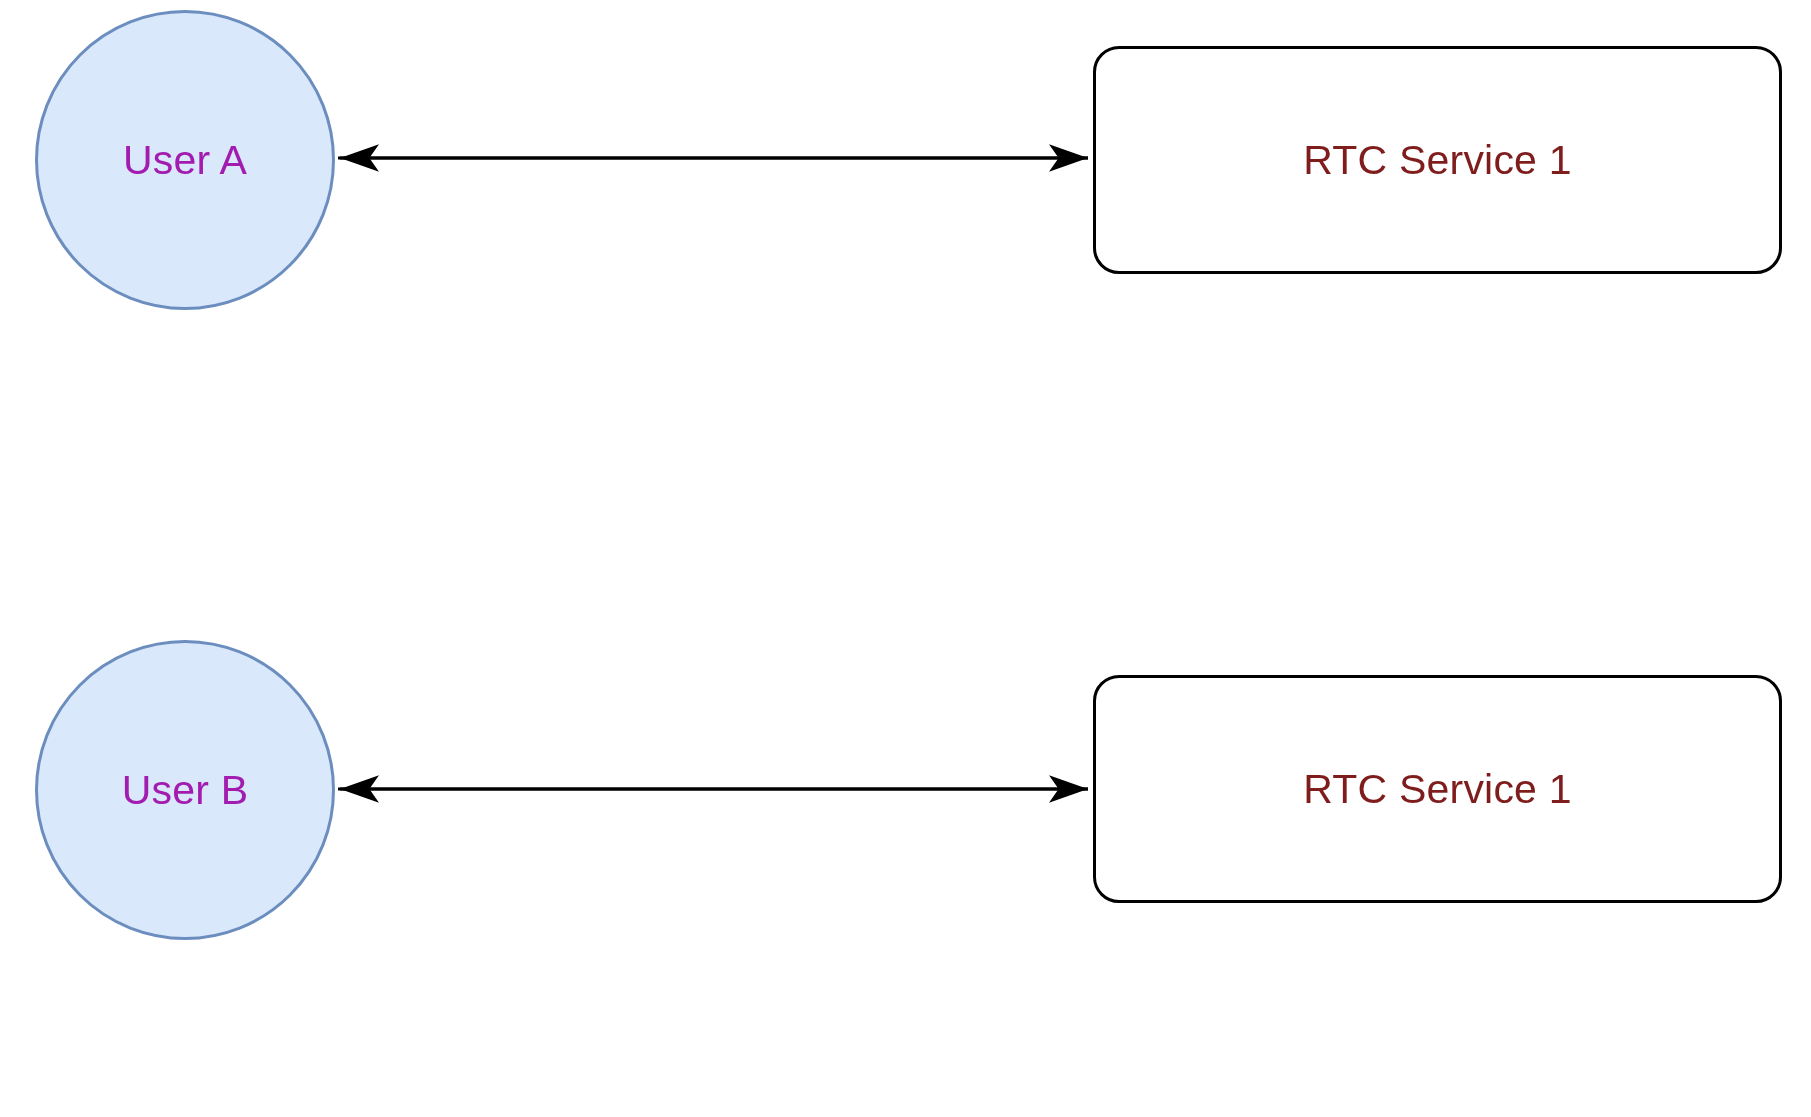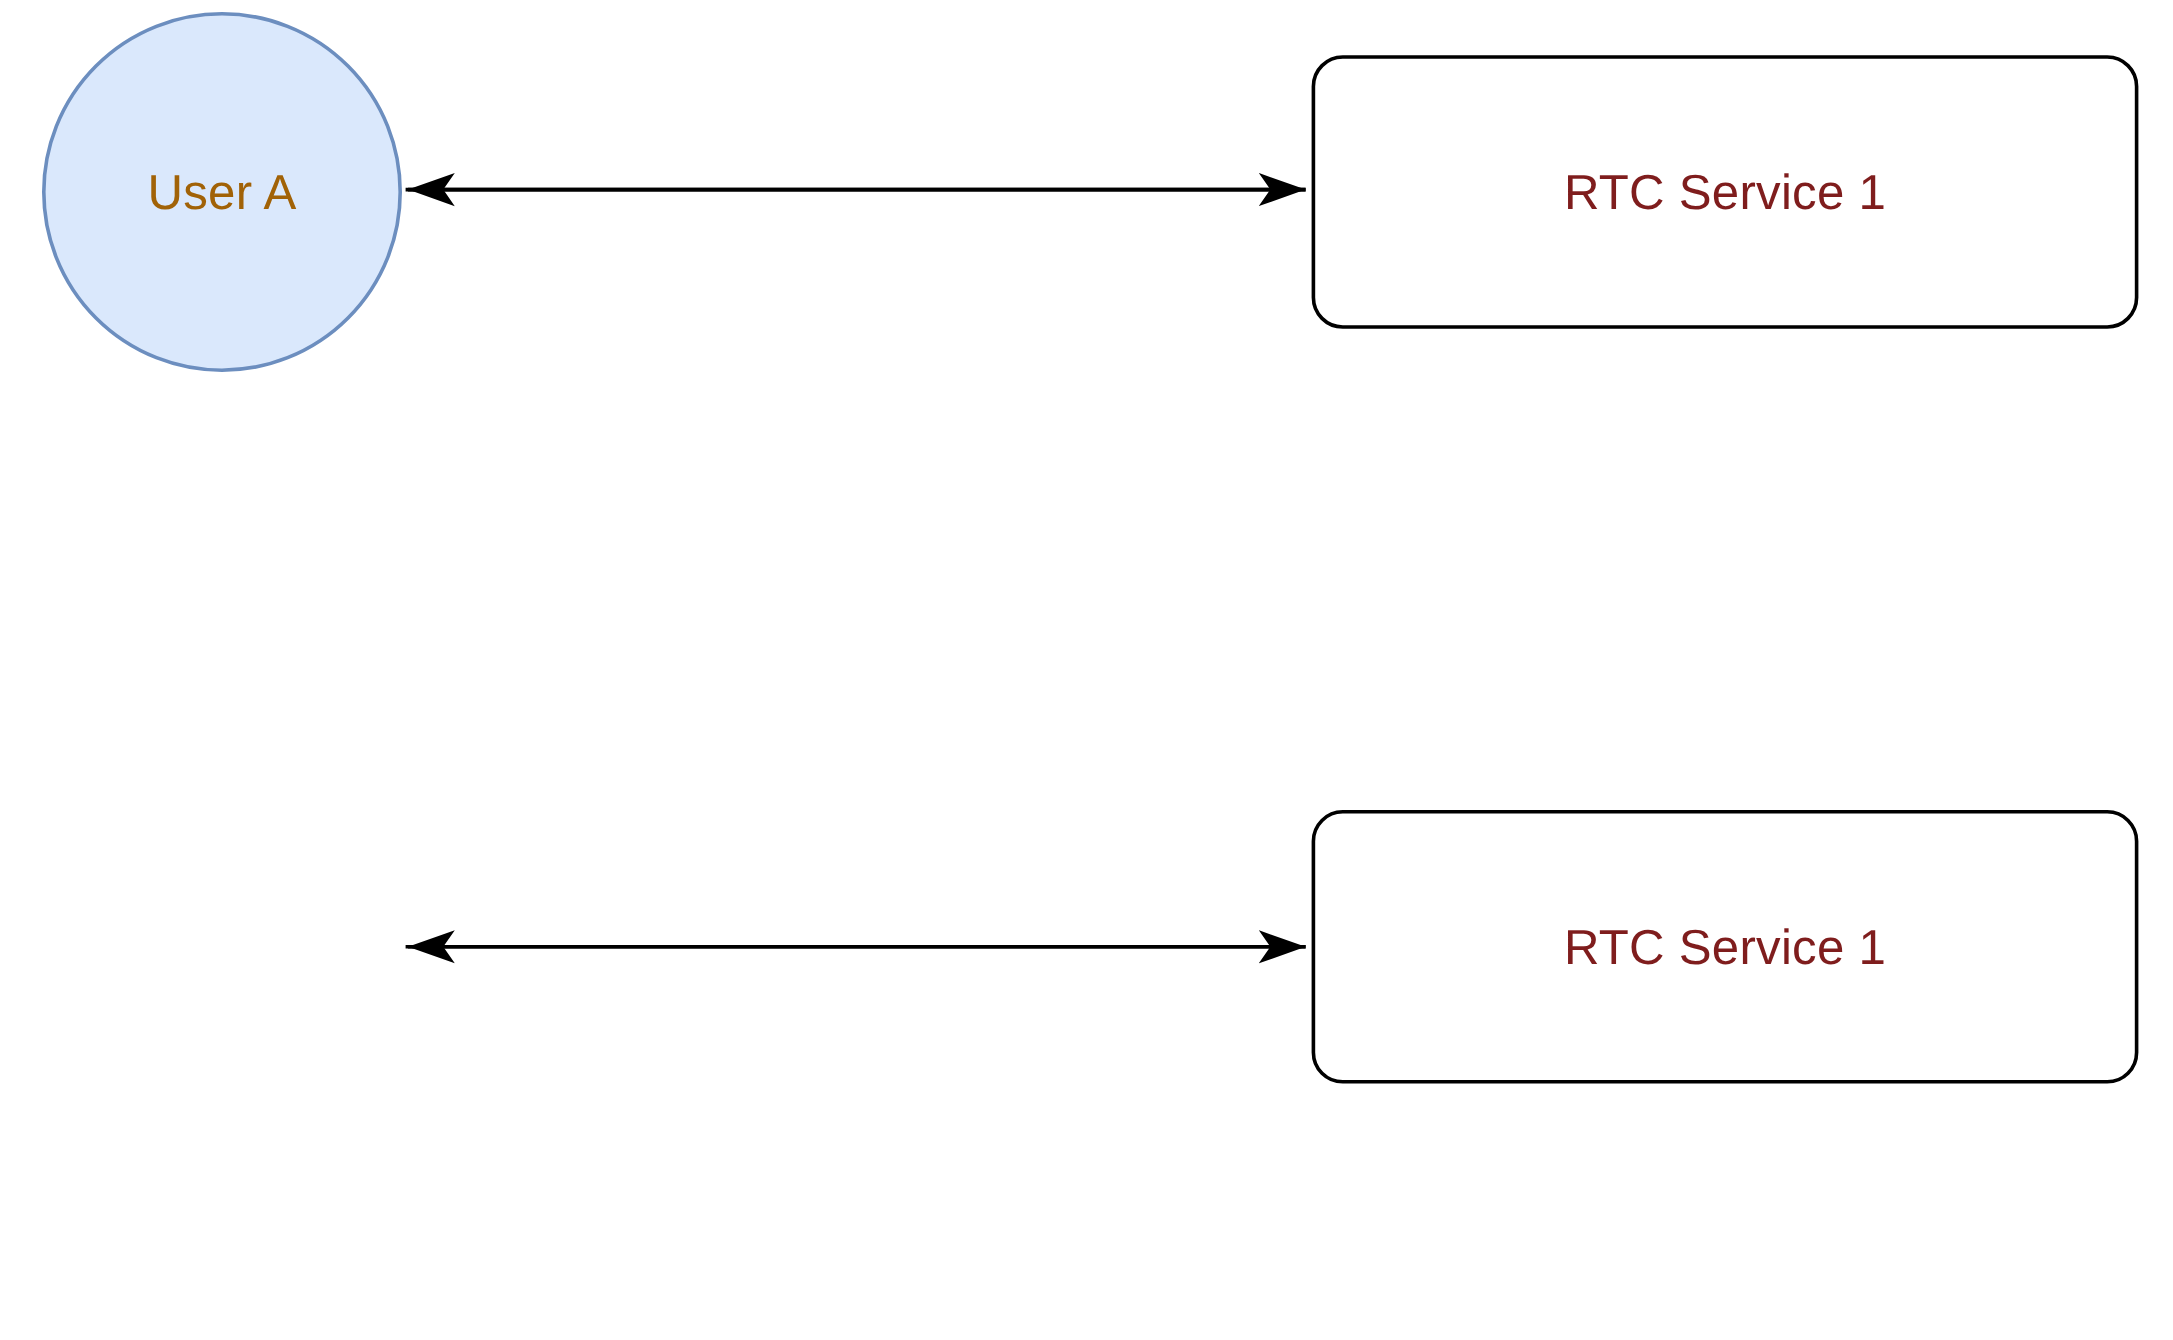--- a/index.html
+++ b/index.html
@@ -20,21 +20,21 @@
   .node-circle {
     position: absolute;
     border-radius: 50%;
     display: flex;
     align-items: center;
     justify-content: center;
     box-sizing: border-box;
   }
   .node-circle .node-label {
     font-size: 41px;
-    color: #a16207;
+    color: #a21caf;
     line-height: 1;
     letter-spacing: 0.2px;
     white-space: nowrap;
   }
   .node-box {
     position: absolute;
     box-sizing: border-box;
     display: flex;
     align-items: center;
     justify-content: center;
@@ -83,18 +83,21 @@
   </svg>
 
   <div class="node-circle" style="left:35px; top:10px; width:300px; height:300px; background:#dae8fc; border:3px solid #6c8ebf;">
     <span class="node-label">User A</span>
   </div>
 
   <div class="node-box" style="left:1093px; top:46px; width:689px; height:228px; background:#ffffff; border:3px solid #000000; border-radius:26px;">
     <span class="node-label">RTC Service 1</span>
   </div>
 
+  <div class="node-circle" style="left:35px; top:640px; width:300px; height:300px; background:#dae8fc; border:3px solid #6c8ebf;">
+    <span class="node-label">User B</span>
+  </div>
 
   <div class="node-box" style="left:1093px; top:675px; width:689px; height:228px; background:#ffffff; border:3px solid #000000; border-radius:26px;">
     <span class="node-label">RTC Service 1</span>
   </div>
 
 </div>
 
 </body></html>

